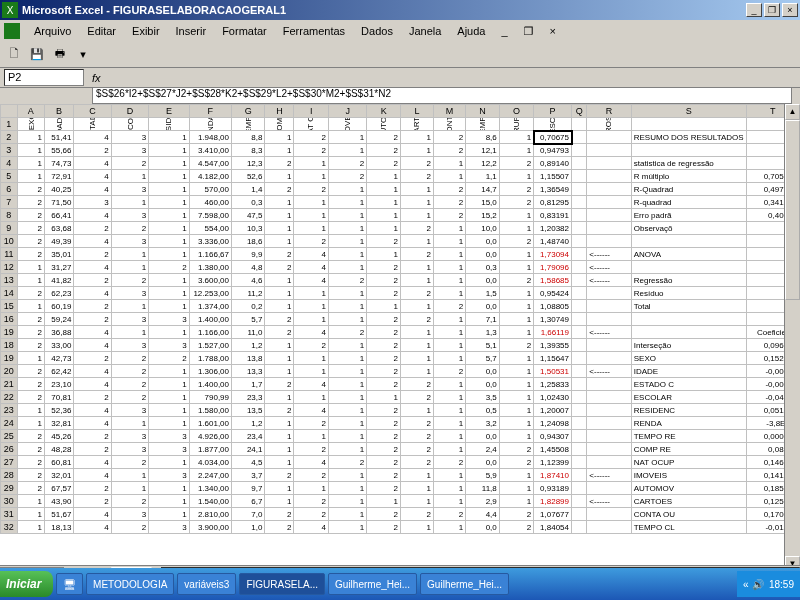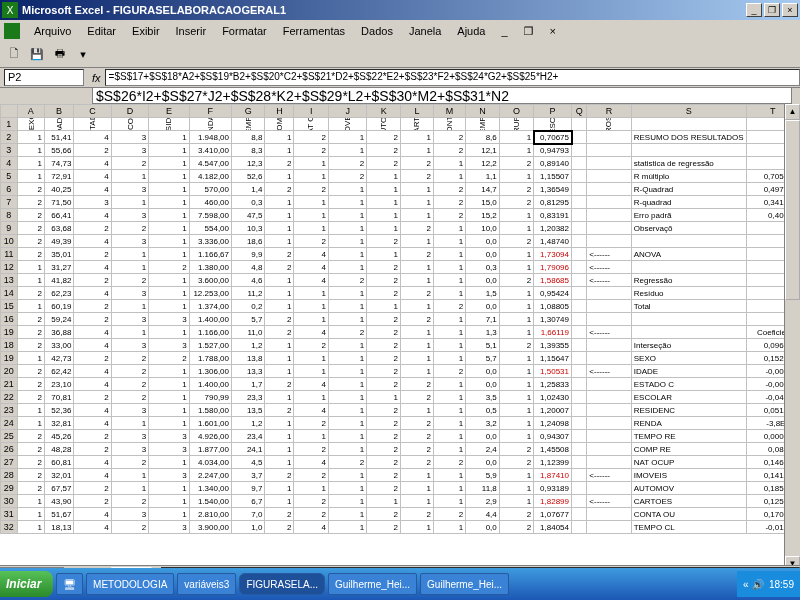--- a/index.html
+++ b/index.html
@@ -11,21 +11,21 @@
 .menubar { height:22px; background:#d4d0c8; display:flex; align-items:center; padding-left:4px; }
 .menubar .mglyph { width:16px; height:16px; background:#1a7a1a; margin-right:6px; }
 .menubar span { padding:3px 8px; font-size:11px; cursor:pointer; }
 .ask { margin-left:auto; margin-right:4px; border:1px solid #7f9db9; background:#fff; height:16px; width:130px; padding:0 3px; color:#808080; font-size:10px; line-height:14px; }
 .toolbar { height:26px; background:#d4d0c8; border-bottom:1px solid #808080; display:flex; align-items:center; padding:0 4px; gap:3px; }
 .tbtn { width:20px; height:20px; border:1px solid transparent; display:flex; align-items:center; justify-content:center; cursor:pointer; font-size:11px; }
 .namebox-row { height:20px; background:#d4d0c8; display:flex; align-items:center; border-bottom:1px solid #808080; }
 .namebox { width:80px; height:17px; background:#fff; border:1px inset #808080; margin:0 4px; padding:1px 3px; font-size:11px; }
 .fx { font-style:italic; font-size:11px; margin:0 4px; }
 .formula { flex:1; height:17px; background:#fff; border:1px inset #808080; padding:1px 3px; font-size:10px; overflow:hidden; white-space:nowrap; }
-.formula-ext { height:16px; background:#fff; border-left:1px solid #808080; border-right:1px solid #808080; border-bottom:1px solid #808080; margin-left:92px; margin-right:8px; padding:0 3px; font-size:14px; }
+.formula-ext { height:16px; background:#fff; border-left:1px solid #808080; border-right:1px solid #808080; border-bottom:1px solid #808080; margin-left:92px; margin-right:8px; padding:0 3px; font-size:10px; }
 .grid-area { position:relative; height:468px; background:#fff; overflow:hidden; }
 table.sheet { border-collapse:collapse; font-size:9px; table-layout:fixed; }
 table.sheet th, table.sheet td { border:1px solid #c0c0c0; height:13px; padding:0 2px; overflow:hidden; white-space:nowrap; }
 table.sheet th { background:#d4d0c8; font-weight:normal; text-align:center; }
 th.corner { background:#d4d0c8; width:22px; }
 th.ch { width:26px; }
 th.ch.wide { width:48px; }
 th.ch.wider { width:80px; }
 th.rh { background:#d4d0c8; text-align:center; width:22px; }
 td { text-align:right; font-size:8px; }
@@ -41,21 +41,21 @@
 .sheet-tabs .scroll .thumb { position:absolute; left:20px; width:200px; height:100%; background:#d4d0c8; border:1px outset #fff; }
 .statusbar { position:absolute; bottom:0; left:0; right:0; height:18px; background:#d4d0c8; border-top:1px solid #fff; display:flex; align-items:center; padding:0 6px; font-size:10px; }
 .statusbar .seg { border:1px inset #fff; padding:0 8px; height:14px; margin-left:4px; display:flex; align-items:center; } 
 .vscroll { position:absolute; right:0; top:0; bottom:0; width:16px; background:#d4d0c8; border-left:1px solid #808080; }
 .vscroll .btn { height:16px; border:1px outset #fff; background:#d4d0c8; text-align:center; font-size:8px; line-height:14px; cursor:pointer; }
 .vscroll .track { position:absolute; top:16px; bottom:16px; left:0; right:0; }
 .vscroll .thumb { position:absolute; top:0; height:180px; left:0; right:0; background:#d4d0c8; border:1px outset #fff; }
 .win-taskbar { position:absolute; left:0; right:0; bottom:0; height:32px; background:linear-gradient(to bottom,#3e9bde,#1c57b5); display:flex; align-items:center; color:#fff; font-size:10px; }
 .start { height:26px; padding:0 12px 0 6px; background:linear-gradient(to bottom,#57c157,#2a8a2a); font-style:italic; font-weight:bold; font-size:12px; display:flex; align-items:center; border-radius:0 8px 8px 0; }
 .task-item { height:22px; background:#3a82d6; border:1px solid #2559a0; margin-left:3px; padding:0 6px; display:flex; align-items:center; border-radius:2px; max-width:110px; overflow:hidden; cursor:pointer; }
-.task-item.active { background:#1e4f99;border-radius:6px; }
+.task-item.active { background:#1e4f99; }
 .tray { margin-left:auto; background:#1a8cde; height:26px; display:flex; align-items:center; padding:0 6px; gap:4px; }
 </style>
 </head>
 <body>
 
 <div class="titlebar">
   <span class="icon">X</span>
   <span class="title">Microsoft Excel - FIGURASELABORACAOGERAL1</span>
   <span class="wbtn">_</span>
   <span class="wbtn">❐</span>
@@ -81,21 +81,20 @@
 <div class="toolbar">
   <span class="tbtn">🗋</span>
   <span class="tbtn">💾</span>
   <span class="tbtn">🖶</span>
   <span class="tbtn">▾</span>
 </div>
 
 <div class="namebox-row">
   <div class="namebox">P2</div>
   <span class="fx">fx</span>
-  <div class="formula">=$S$17+$S$18*A2+$S$19*B2+$S$20*C2+$S$21*D2+$S$22*E2+$S$23*F2+$S$24*G2+$S$25*H2+</div>
 </div>
 <div class="formula-ext">$S$26*I2+$S$27*J2+$S$28*K2+$S$29*L2+$S$30*M2+$S$31*N2</div>
 
 <div class="grid-area">
   <table class="sheet" id="sheet">
       <tbody>
         <tr>
           <th class="corner"></th>
           <th class="ch">A</th>
           <th class="ch">B</th>

